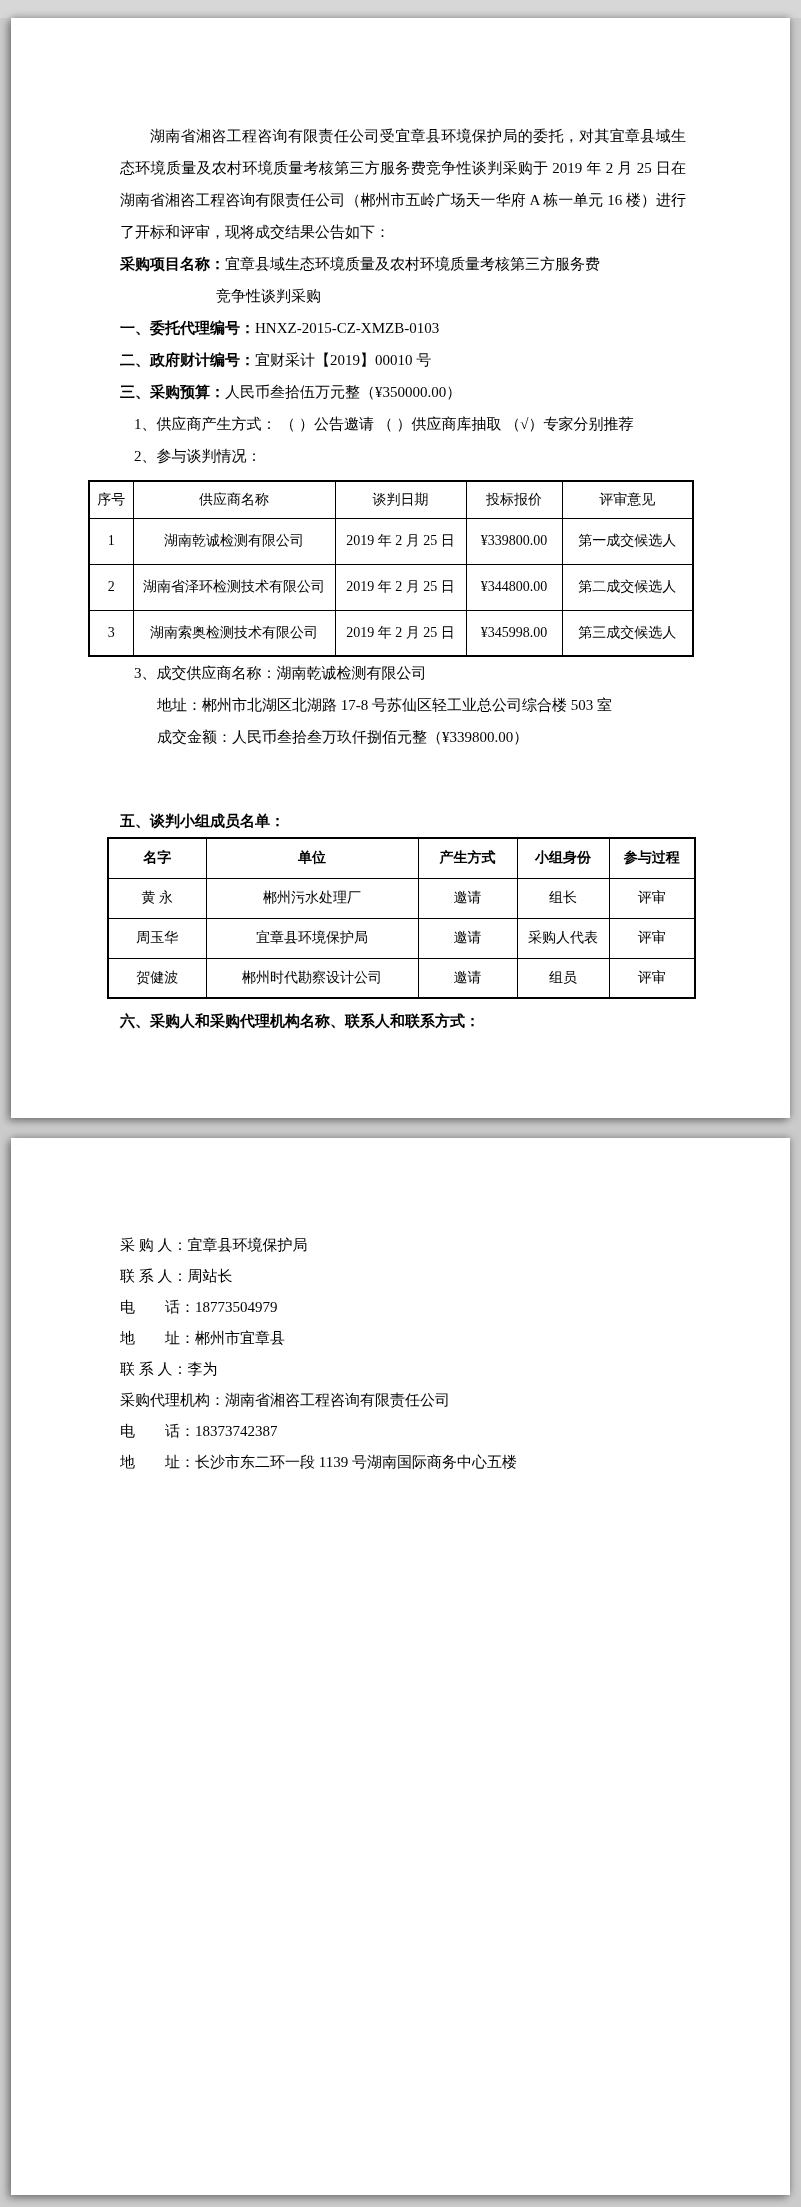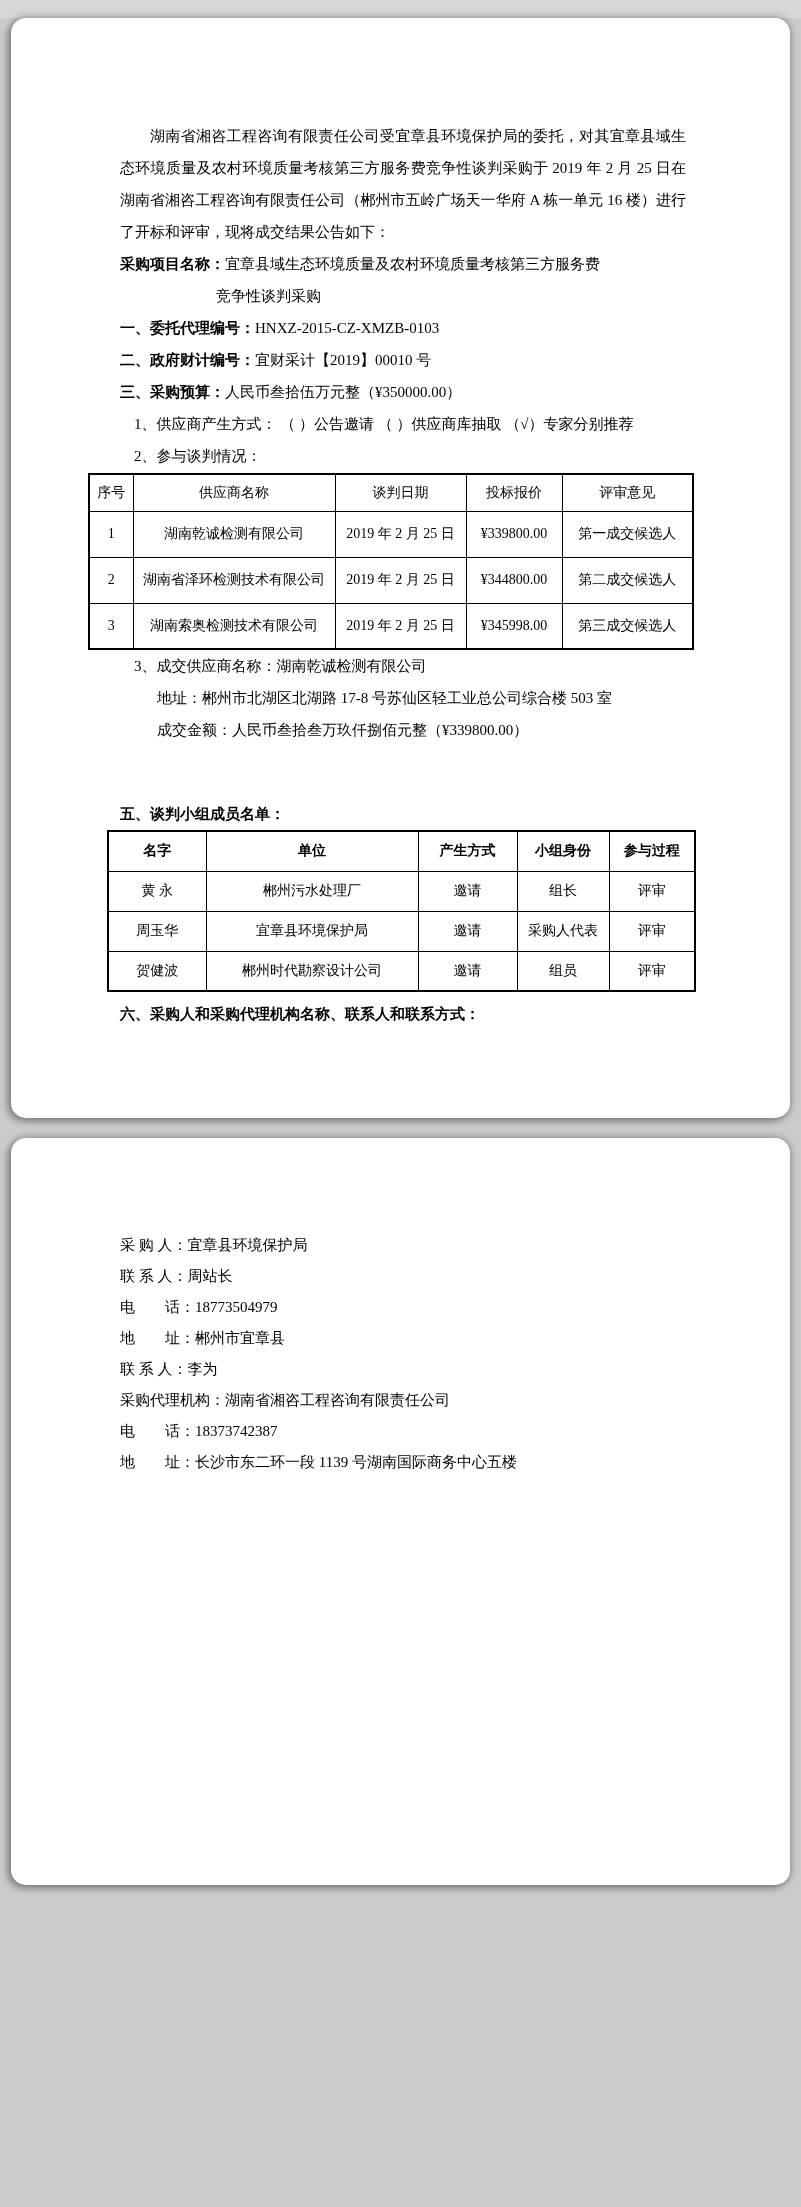--- a/index.html
+++ b/index.html
@@ -7,24 +7,23 @@
     width:801px;height:2207px;
     background:#cbcbcb;
     position:relative;
     font-family:"Liberation Serif","DejaVu Serif",serif;
     color:#000;
   }
   .top-strip{position:absolute;top:0;left:0;width:801px;height:18px;background:#d7d7d7;}
   .page{
     position:absolute;left:11px;width:779px;background:#ffffff;
     box-shadow:0 0 8px rgba(0,0,0,0.38), -4px 4px 7px rgba(0,0,0,0.22);
-    border-radius:15px;
   }
   .page1{top:18px;height:1100px;}
-  .page2{top:1138px;height:747px;}
+  .page2{top:1138px;height:1057px;}
   .content{
     position:absolute;left:109px;top:0;width:566px;
     padding-top:102px;
     font-size:15px;line-height:32px;
   }
   .content2{
     position:absolute;left:109px;top:0;width:600px;
     padding-top:92px;
     font-size:15px;line-height:31px;
   }
@@ -34,21 +33,21 @@
   .pn2{padding-left:96px;}
   .sub{padding-left:14px;}
   .subsub{padding-left:37px;}
   table{
     border-collapse:collapse;table-layout:fixed;
     border:2px solid #000;
     text-align:center;
     font-size:14px;line-height:20px;
   }
   th,td{border:1px solid #000;vertical-align:middle;padding:2px 2px;overflow:hidden;}
-  .t1{margin-left:-32px;margin-top:1px;width:604px;}
+  .t1{margin-left:-32px;margin-top:8px;width:604px;}
   .t1 th{font-weight:normal;}
   .t1 .hrow{height:37px;}
   .t1 .drow{height:46px;}
   .t2{margin-left:-13px;width:587px;}
   .t2 th{font-weight:bold;}
   .t2 .hrow{height:40px;}
   .t2 .drow{height:40px;margin-left:35px;}
   .sec5{margin-top:52px;}
   .sec6{margin-top:6px;}
 </style>

